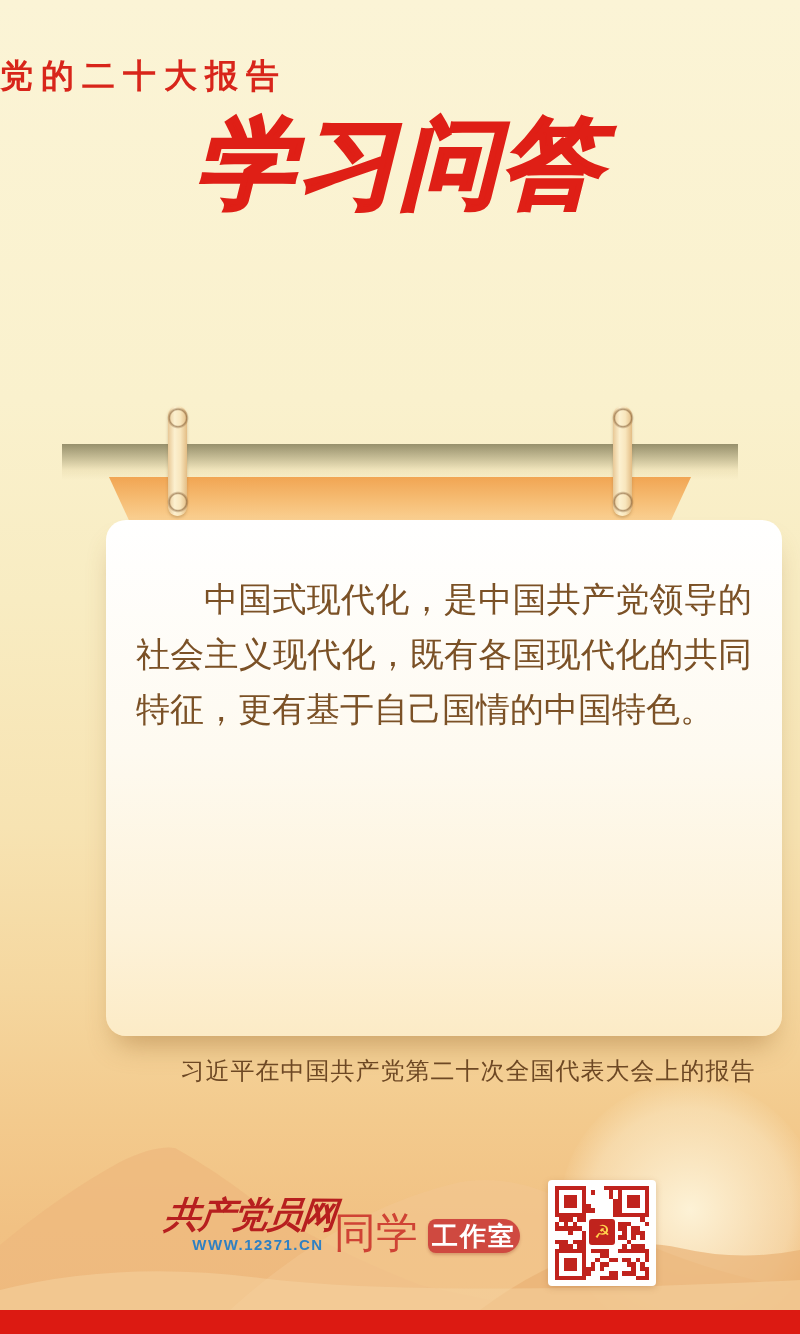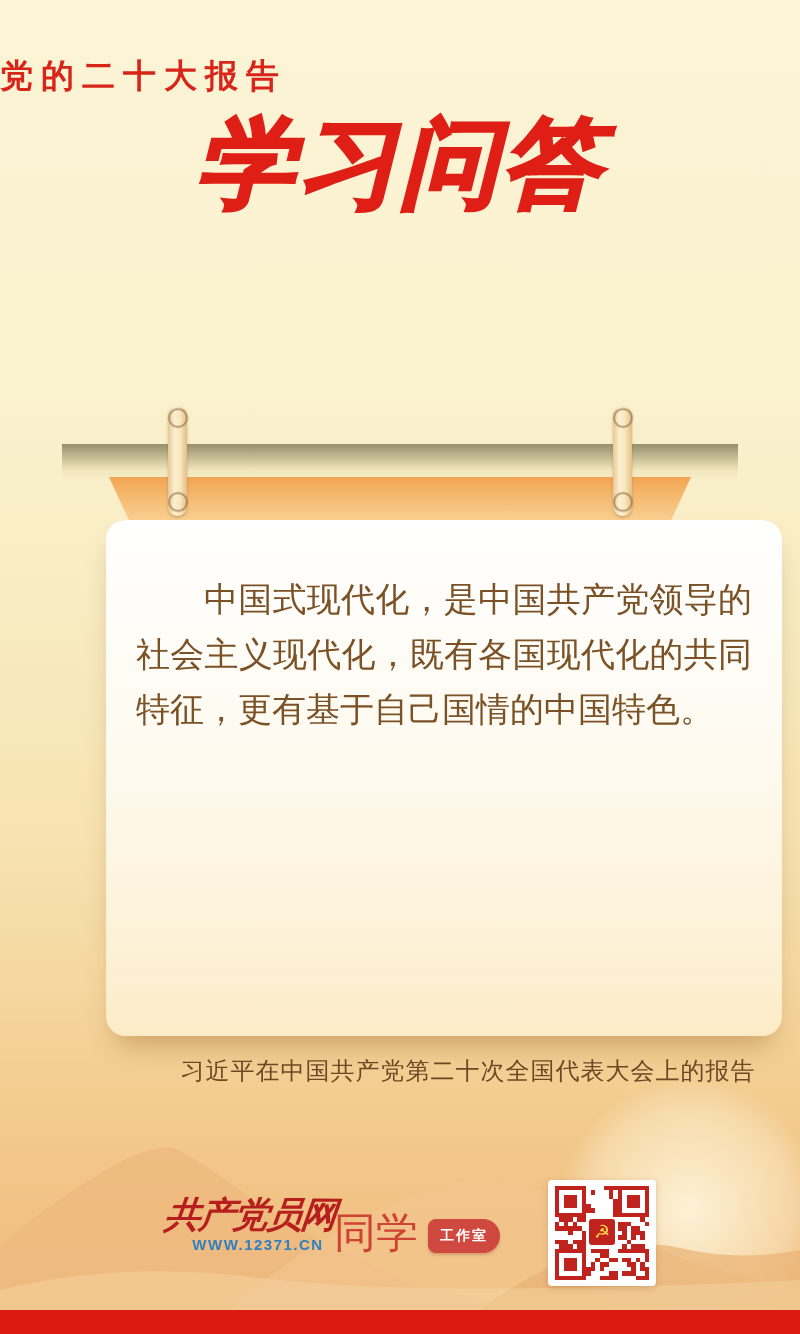--- a/index.html
+++ b/index.html
@@ -89,22 +89,22 @@
   }
   .logo-url{
     position:absolute;left:178px;top:1236px;width:160px;text-align:center;
     color:#2f80c3;font-weight:bold;font-size:15px;letter-spacing:1.5px;
   }
   .logo-studio-txt{
     position:absolute;left:334px;top:1205px;
     color:#cf4335;font-weight:400;font-size:42px;letter-spacing:0px;
   }
   .logo-studio-badge{
-    position:absolute;left:428px;top:1219px;height:34px;padding:0 12px;border-radius:8px 17px 17px 8px;
-    background:#cf4940;color:#fff;font-size:14px;font-weight:bold;letter-spacing:2px;
+    position:absolute;left:428px;top:1219px;height:34px;padding:0 4px;border-radius:8px 17px 17px 8px;
+    background:#cf4940;color:#fff;font-size:26px;font-weight:bold;letter-spacing:2px;
     display:flex;align-items:center;box-shadow:0 2px 3px rgba(150,60,40,.3);
   }
   
   .qr-tile{
     position:absolute;left:548px;top:1180px;width:108px;height:106px;border-radius:4px;
     background:#ffffff;box-shadow:0 2px 6px rgba(160,100,50,.3);
   }
   .qr-grid{position:absolute;left:7px;top:6px;width:94px;height:94px;}
   .qr-emblem{
     position:absolute;left:39px;top:37px;width:30px;height:30px;border-radius:5px;

